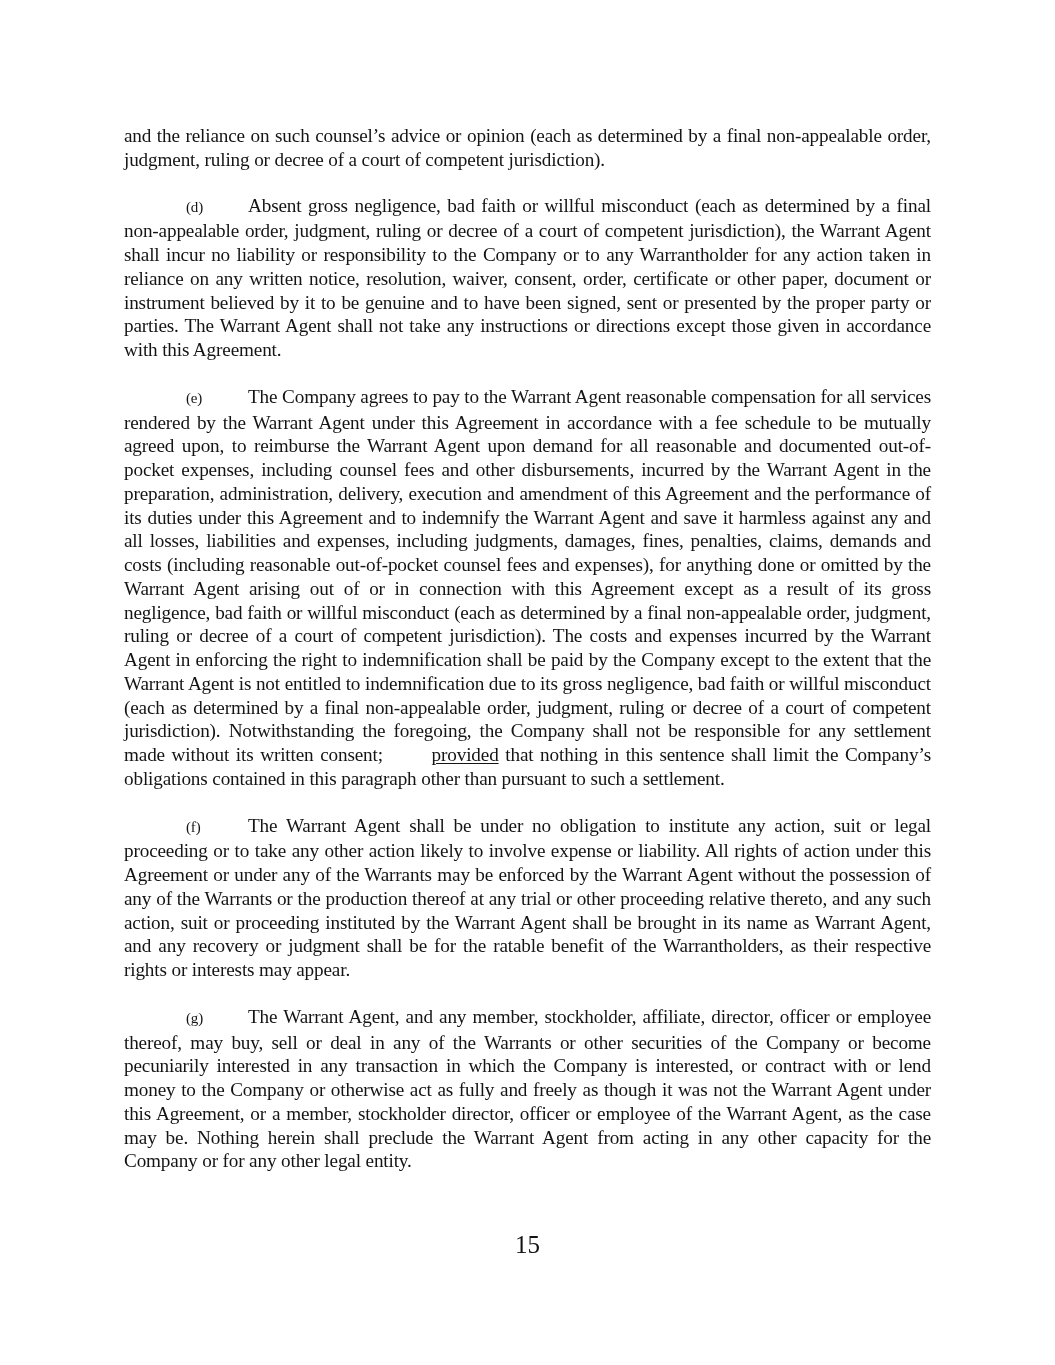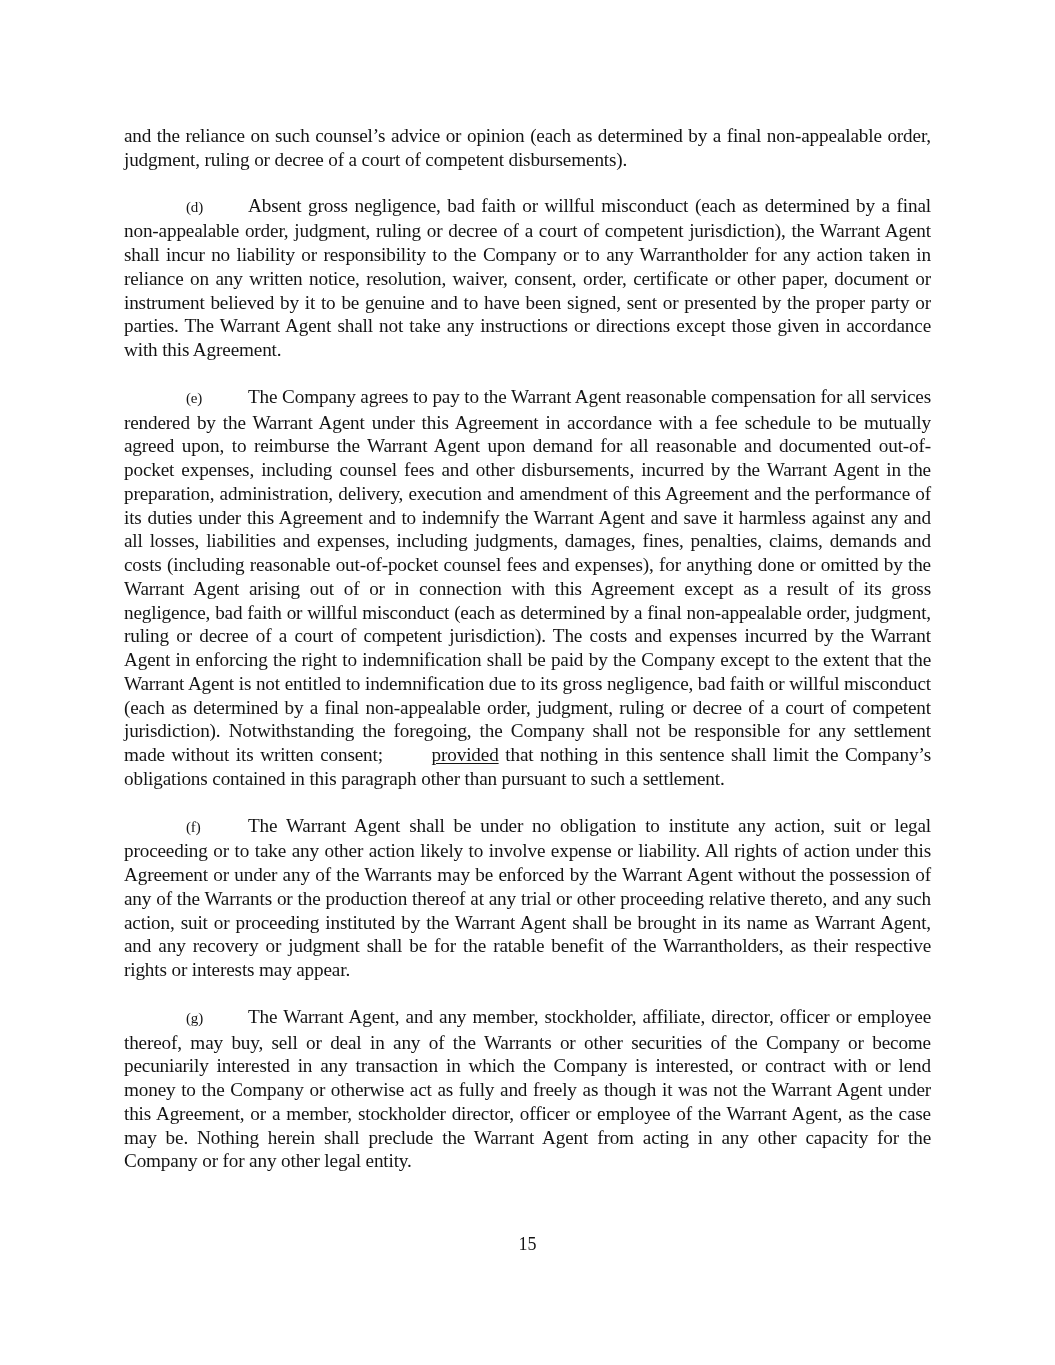--- a/index.html
+++ b/index.html
@@ -45,31 +45,31 @@
       text-decoration: underline;
       text-underline-offset: 2px;
       margin-left: 42px;
     }
     .page-number {
       position: absolute;
       left: 0;
       width: 1055px;
       top: 1233px;
       text-align: center;
-      font-size: 18px;
+      font-size: 25px;
       line-height: 23.75px;
     }
   </style>
 </head>
 <body>
 
 <div class="page">
 
   <p class="para first">
-    <span>and the reliance on such counsel’s advice or opinion (each as determined by a final non-appealable order, judgment, ruling or decree of a court of competent disbursements).</span>
+    <span>and the reliance on such counsel’s advice or opinion (each as determined by a final non-appealable order, judgment, ruling or decree of a court of competent jurisdiction).</span>
   </p>
 
   <p class="para">
     <span class="indent"><span class="label">(d)</span></span><span>Absent gross negligence, bad faith or willful misconduct (each as determined by a final non-appealable order, judgment, ruling or decree of a court of competent jurisdiction), the Warrant Agent shall incur no liability or responsibility to the Company or to any Warrantholder for any action taken in reliance on any written notice, resolution, waiver, consent, order, certificate or other paper, document or instrument believed by it to be genuine and to have been signed, sent or presented by the proper party or parties. The Warrant Agent shall not take any instructions or directions except those given in accordance with this Agreement.</span>
   </p>
 
   <p class="para">
     <span class="indent"><span class="label">(e)</span></span><span>The Company agrees to pay to the Warrant Agent reasonable compensation for all services rendered by the Warrant Agent under this Agreement in accordance with a fee schedule to be mutually agreed upon, to reimburse the Warrant Agent upon demand for all reasonable and documented out-of-pocket expenses, including counsel fees and other disbursements, incurred by the Warrant Agent in the preparation, administration, delivery, execution and amendment of this Agreement and the performance of its duties under this Agreement and to indemnify the Warrant Agent and save it harmless against any and all losses, liabilities and expenses, including judgments, damages, fines, penalties, claims, demands and costs (including reasonable out-of-pocket counsel fees and expenses), for anything done or omitted by the Warrant Agent arising out of or in connection with this Agreement except as a result of its gross negligence, bad faith or willful misconduct (each as determined by a final non-appealable order, judgment, ruling or decree of a court of competent jurisdiction). The costs and expenses incurred by the Warrant Agent in enforcing the right to indemnification shall be paid by the Company except to the extent that the Warrant Agent is not entitled to indemnification due to its gross negligence, bad faith or willful misconduct (each as determined by a final non-appealable order, judgment, ruling or decree of a court of competent jurisdiction). Notwithstanding the foregoing, the Company shall not be responsible for any settlement made without its written consent; </span><span class="u">provided</span><span> that nothing in this sentence shall limit the Company’s obligations contained in this paragraph other than pursuant to such a settlement.</span>
   </p>
 

